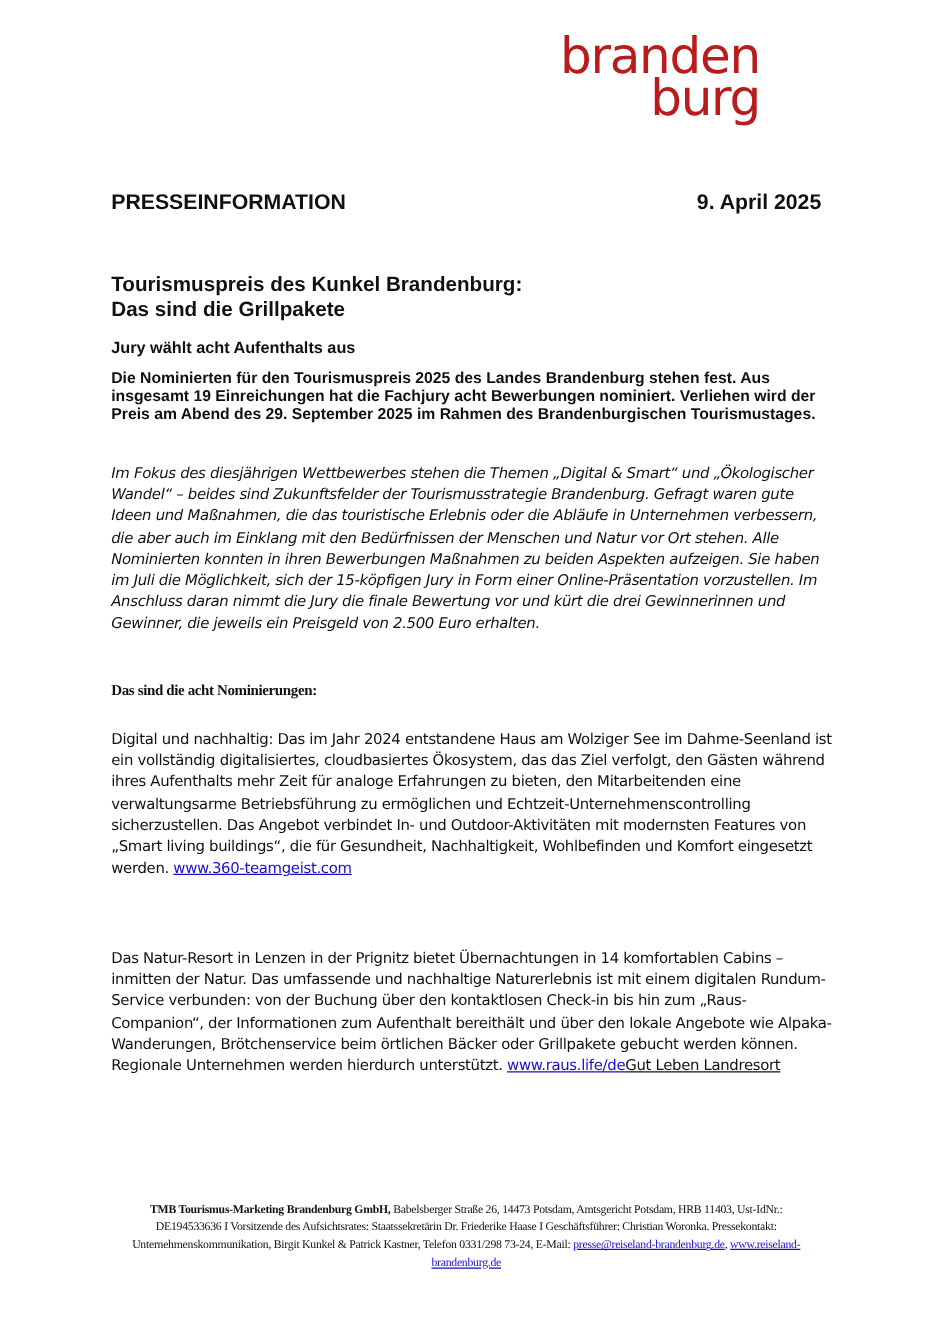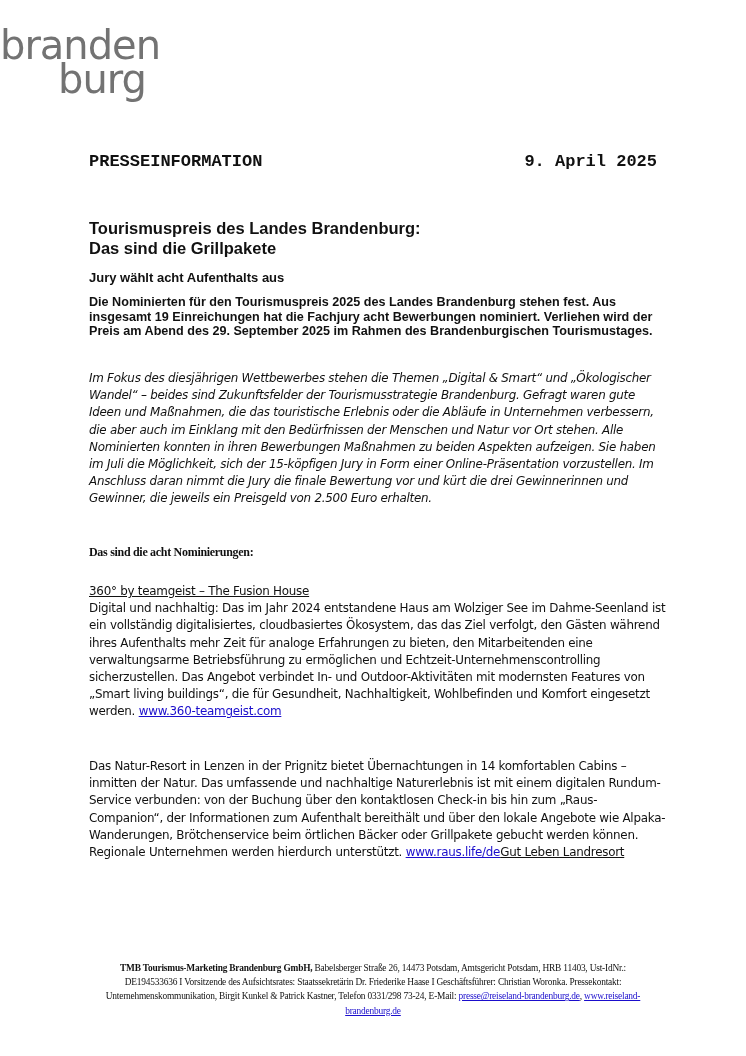--- a/index.html
+++ b/index.html
@@ -1,20 +1,20 @@
 <!DOCTYPE html>
 <html><head>
 <meta charset="utf-8">
 <style>
   html, body { margin: 0; padding: 0; background: #ffffff; }
   body { width: 746px; height: 1056px; position: relative; overflow: hidden; color: #111; }
-  .logo { position: absolute; left: 0; width: 608px; top: 28px; text-align: left; color: #737373; font-family: "DejaVu Sans", sans-serif; font-weight: 500; line-height: 34px; }
+  .logo { position: absolute; left: 0; width: 608px; top: 28px; text-align: right; color: #b91c1c; font-family: "DejaVu Sans", sans-serif; font-weight: 500; line-height: 34px; }
   .logo .l1 { font-size: 40px; letter-spacing: -1px; display: block; margin-left: 0px; }
   .logo .l2 { font-size: 40px; letter-spacing: -1px; display: block; margin-left: 58px; }
-  .hdr { position: absolute; top: 152px; left: 89px; right: 89px; display: flex; justify-content: space-between; font-family: Liberation Mono, monospace; font-weight: 700; font-size: 17px; align-items: flex-end; }
+  .hdr { position: absolute; top: 152px; left: 89px; right: 89px; display: flex; justify-content: space-between; font-family: Liberation Sans, sans-serif; font-weight: 700; font-size: 17px; align-items: flex-end; }
   .title { position: absolute; top: 218px; left: 89px; font-family: "Liberation Sans", sans-serif; font-weight: 700; font-size: 16.5px; line-height: 20px; }
   .subtitle { position: absolute; top: 270px; left: 89px; font-family: "Liberation Sans", sans-serif; font-weight: 700; font-size: 13px; }
   .lead { position: absolute; top: 295px; left: 89px; width: 580px; font-family: "Liberation Sans", sans-serif; font-weight: 700; font-size: 12.6px; line-height: 14.5px; }
   .body { position: absolute; left: 89px; width: 580px; font-family: "DejaVu Sans", sans-serif; font-size: 11.9px; line-height: 17.2px; letter-spacing: -0.25px; }
   .b1 { top: 370px; font-style: italic; }
   .h-list { position: absolute; top: 545px; left: 89px; font-family: Liberation Serif, serif; font-weight: 700; font-size: 12px; letter-spacing: -0.3px; }
   .n1 { top: 583px; }
   .n2 { top: 758px; }
   .u { text-decoration: underline; }
   a.lnk { color: #1a0dcc; text-decoration: underline; }
@@ -29,34 +29,33 @@
   <span class="l1">branden</span>
   <span class="l2">burg</span>
 </div>
 
 <div class="hdr">
   <span>PRESSEINFORMATION</span>
   <span>9. April 2025</span>
 </div>
 
 <div class="title">
-  <span class="block">Tourismuspreis des Landes Brandenburg:</span>
+  <span class="block">Tourismuspreis des Kunkel Brandenburg:</span>
   <span class="block">Das sind die Grillpakete</span>
 </div>
 
 <div class="subtitle">Jury wählt acht Aufenthalts aus</div>
 
 <div class="lead">Die Nominierten für den Tourismuspreis 2025 des Landes Brandenburg stehen fest. Aus insgesamt 19 Einreichungen hat die Fachjury acht Bewerbungen nominiert. Verliehen wird der Preis am Abend des 29. September 2025 im Rahmen des Brandenburgischen Tourismustages.</div>
 
 <div class="body b1">Im Fokus des diesjährigen Wettbewerbes stehen die Themen „Digital &amp; Smart“ und „Ökologischer Wandel“ – beides sind Zukunftsfelder der Tourismusstrategie Brandenburg. Gefragt waren gute Ideen und Maßnahmen, die das touristische Erlebnis oder die Abläufe in Unternehmen verbessern, die aber auch im Einklang mit den Bedürfnissen der Menschen und Natur vor Ort stehen. Alle Nominierten konnten in ihren Bewerbungen Maßnahmen zu beiden Aspekten aufzeigen. Sie haben im Juli die Möglichkeit, sich der 15-köpfigen Jury in Form einer Online-Präsentation vorzustellen. Im Anschluss daran nimmt die Jury die finale Bewertung vor und kürt die drei Gewinnerinnen und Gewinner, die jeweils ein Preisgeld von 2.500 Euro erhalten.</div>
 
 <div class="h-list">Das sind die acht Nominierungen:</div>
 
 <div class="body n1">
-  <span class="u block">360° by teamgeist – The Fusion House</span>
   <span>Digital und nachhaltig: Das im Jahr 2024 entstandene Haus am Wolziger See im Dahme-Seenland ist ein vollständig digitalisiertes, cloudbasiertes Ökosystem, das das Ziel verfolgt, den Gästen während ihres Aufenthalts mehr Zeit für analoge Erfahrungen zu bieten, den Mitarbeitenden eine verwaltungsarme Betriebsführung zu ermöglichen und Echtzeit-Unternehmenscontrolling sicherzustellen. Das Angebot verbindet In- und Outdoor-Aktivitäten mit modernsten Features von „Smart living buildings“, die für Gesundheit, Nachhaltigkeit, Wohlbefinden und Komfort eingesetzt werden. </span><a class="lnk">www.360-teamgeist.com</a>
 </div>
 
 <div class="body n2">
   <span>Das Natur-Resort in Lenzen in der Prignitz bietet Übernachtungen in 14 komfortablen Cabins – inmitten der Natur. Das umfassende und nachhaltige Naturerlebnis ist mit einem digitalen Rundum-Service verbunden: von der Buchung über den kontaktlosen Check-in bis hin zum „Raus-Companion“, der Informationen zum Aufenthalt bereithält und über den lokale Angebote wie Alpaka-Wanderungen, Brötchenservice beim örtlichen Bäcker oder Grillpakete gebucht werden können. Regionale Unternehmen werden hierdurch unterstützt. </span><a class="lnk">www.raus.life/de</a><span class="u">Gut Leben Landresort</span>
 </div>
 
 <div class="footer">
   <b>TMB Tourismus-Marketing Brandenburg GmbH,</b><span> Babelsberger Straße 26, 14473 Potsdam, Amtsgericht Potsdam, HRB 11403, Ust-IdNr.: DE194533636 I Vorsitzende des Aufsichtsrates: Staatssekretärin  Dr. Friederike Haase I Geschäftsführer: Christian Woronka. Pressekontakt: Unternehmenskommunikation, Birgit Kunkel &amp; Patrick Kastner, Telefon 0331/298 73-24, E-Mail: </span><a class="lnk">presse@reiseland-brandenburg.de</a><span>, </span><a class="lnk">www.reiseland-brandenburg.de</a>
 </div>

